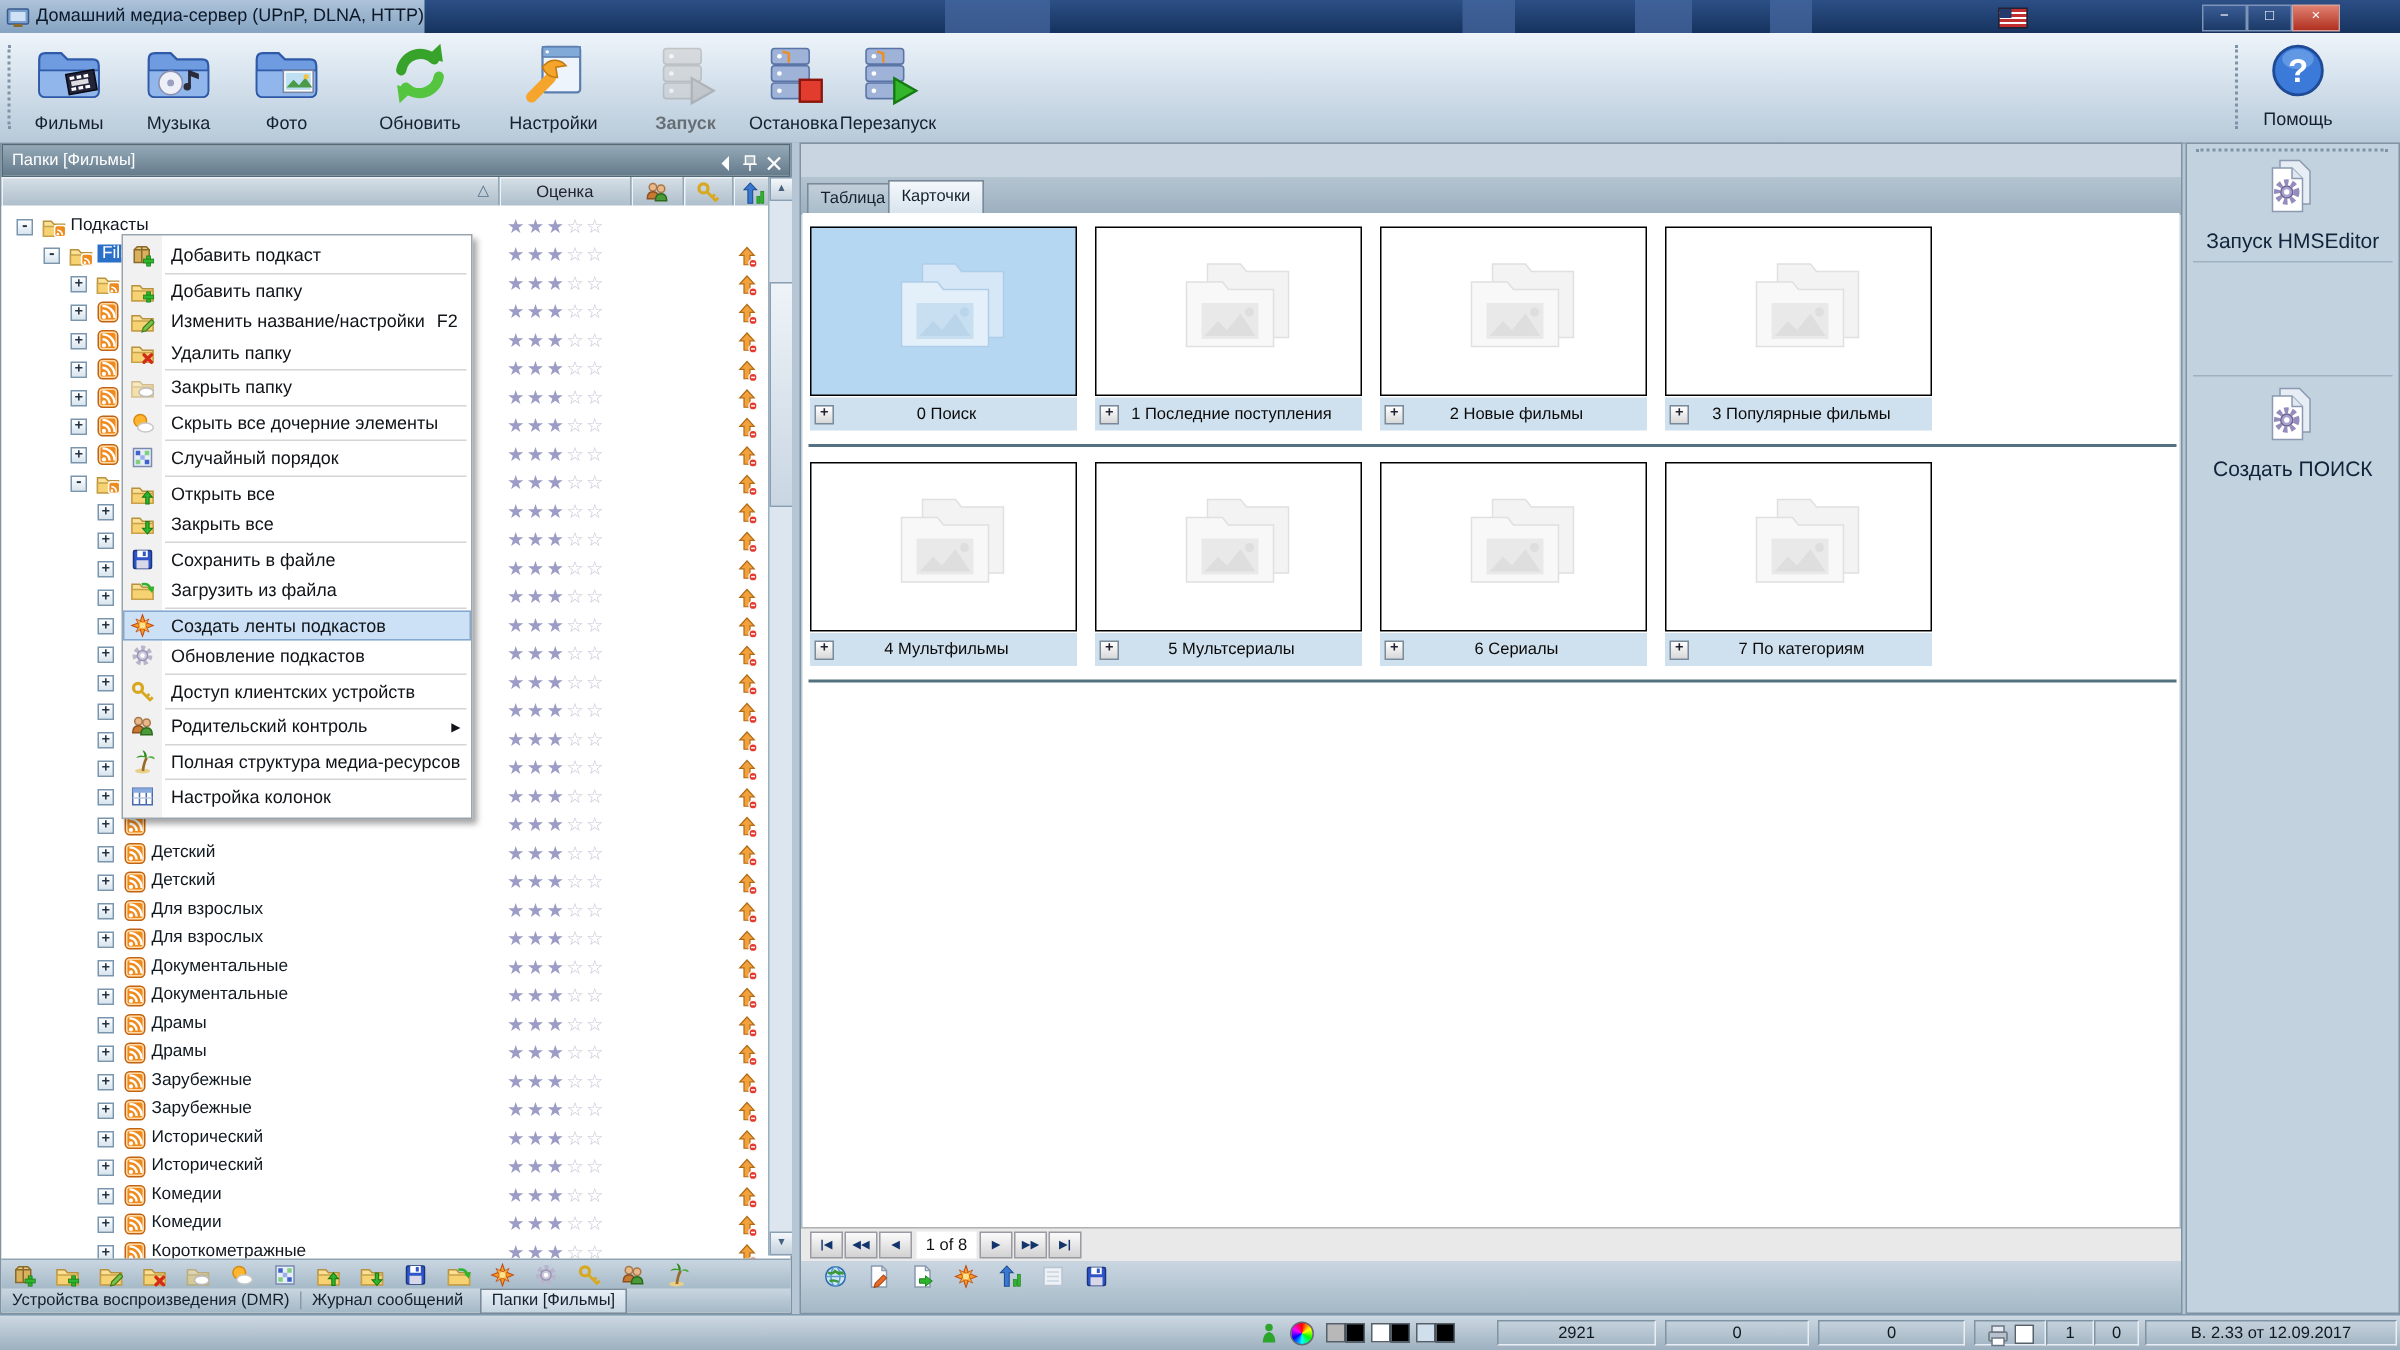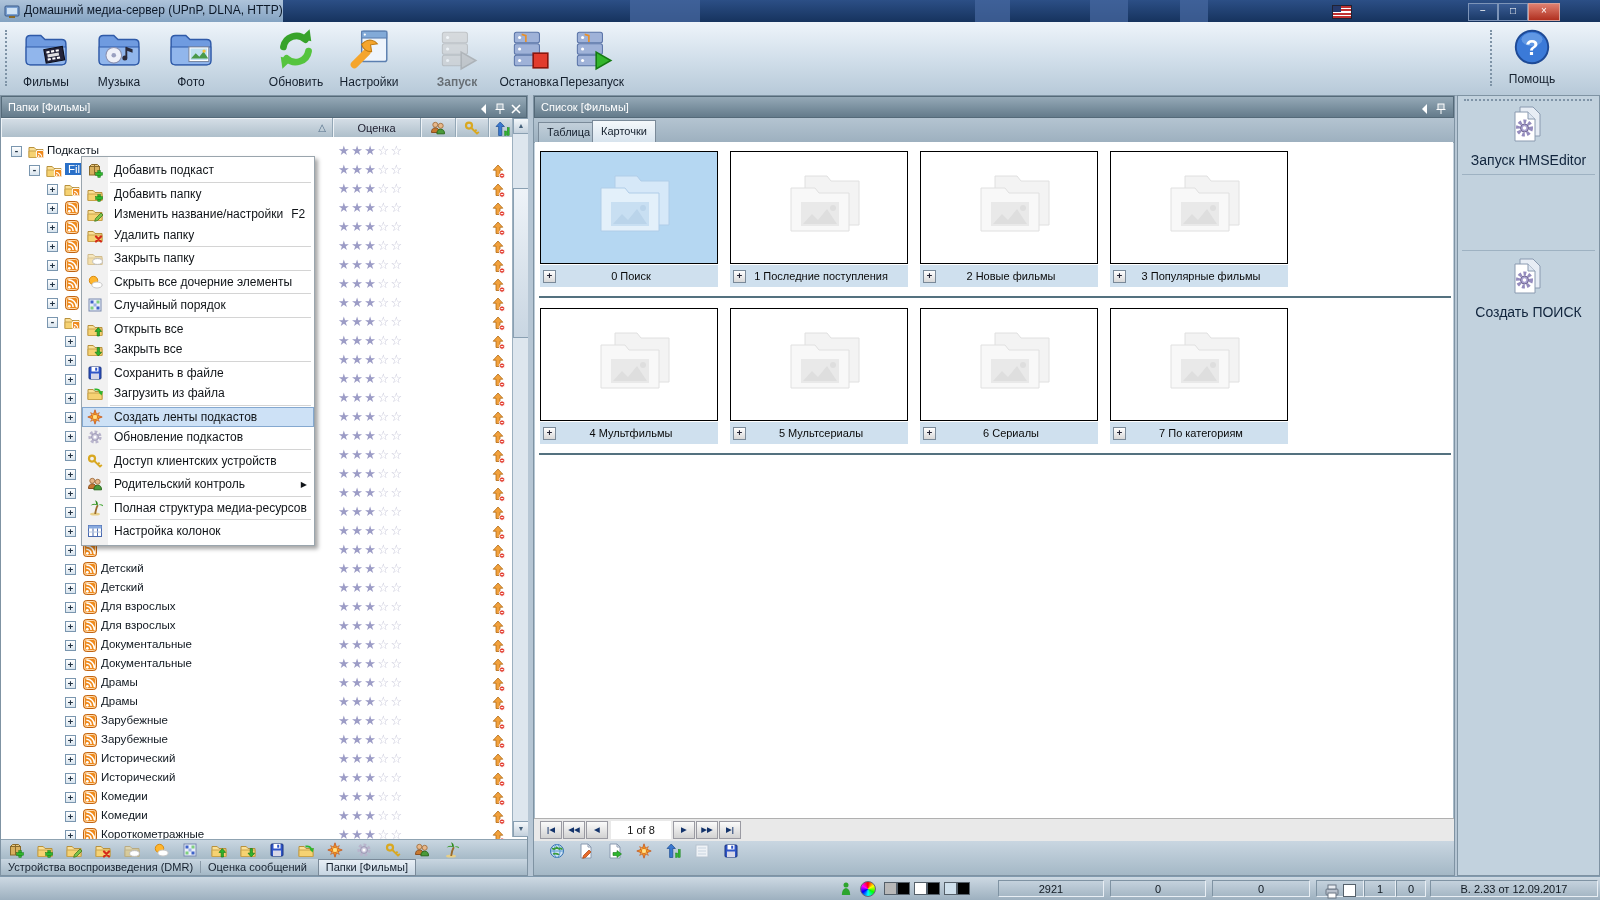--- a/index.html
+++ b/index.html
@@ -91,21 +91,21 @@
   .card-bar{height:22px;background:#cfe0ee;display:flex;align-items:center;margin-top:1px;}
   .card-plus{width:11px;height:11px;border:1px solid #7a8a99;background:linear-gradient(#fff,#d8d8d8);
     font:bold 9px/9px "DejaVu Sans Mono",monospace;text-align:center;margin-left:3px;color:#223;}
   .card-lbl{flex:1;text-align:center;font-size:11px;color:#0a0a0a;padding-right:12px;}
   .hdiv{position:absolute;left:4px;width:912px;height:2px;background:#54717f;}
   .pager{position:absolute;left:0;top:722px;width:920px;height:23px;background:#e9e9e9;
     border-top:1px solid #b0b0b0;display:flex;align-items:center;padding-left:6px;box-sizing:border-box;}
   .pbtn{min-width:16px;height:16px;padding:0 2px;margin-right:1px;border:1px solid #9a9aa2;
     background:linear-gradient(#fbfbfb,#d2d2d2);font-size:7.5px;font-weight:bold;color:#13336b;
     text-align:center;line-height:15px;}
-  .plabel{width:60px;height:18px;background:#fff;text-align:center;font-size:11px;line-height:18px;margin:0 2px;}
+  .plabel{width:40px;height:18px;background:#fff;text-align:center;font-size:11px;line-height:18px;margin:0 2px;}
   .right-icons{position:absolute;left:0;top:745px;width:920px;height:34px;}
   
   .side-panel{position:absolute;left:1457px;top:95px;width:143px;height:781px;background:#c2d2de;
     border:1px solid #7f93a3;box-sizing:border-box;}
   .side-grip{position:absolute;left:6px;top:3px;width:128px;height:0;border-top:2px dotted #7e93a6;}
   .side-btn{position:absolute;left:2px;width:137px;height:70px;text-align:center;}
   .side-btn .ic{display:inline-block;height:44px;}
   .side-lbl{font-size:14px;color:#10243c;margin-top:1px;white-space:nowrap;}
   .side-sep{position:absolute;left:4px;width:133px;height:1px;background:#9eb2c2;}
   
@@ -172,21 +172,21 @@
               <path d="M29 20l6 2.2v3.4l-6-2.2z" fill="#2a2a3a"></path>
             </svg></span><div class="tb-lbl">Музыка</div></div>
         <div class="tb-btn" style="left: 155px;"><span class="ic"><svg width="46" height="46" viewBox="0 0 44 44" xmlns="http://www.w3.org/2000/svg">
               <path d="M3 13q0-4 4-4h10l4 4h16q4 0 4 4v16q0 4-4 4H7q-4 0-4-4z" fill="#6f9be0" stroke="#2f5aa8" stroke-width="1.4"></path>
               <path d="M3 20h38v13q0 4-4 4H7q-4 0-4-4z" fill="#91b6ec" stroke="#2f5aa8"></path>
               <rect x="20" y="20" width="19" height="14" fill="#fff" stroke="#7a87a0"></rect>
               <rect x="21.5" y="21.5" width="16" height="11" fill="#bfe0f2"></rect>
               <path d="M22 31l4.5-5 3.5 3.5 4-5 4.5 6.5z" fill="#4a9a4a"></path>
               <circle cx="34.5" cy="24" r="1.6" fill="#f5c23c"></circle>
             </svg></span><div class="tb-lbl">Фото</div></div>
-        <div class="tb-btn" style="left: 260px;"><span class="ic"><svg width="46" height="46" viewBox="0 0 44 44" xmlns="http://www.w3.org/2000/svg">
+        <div class="tb-btn" style="left: 244px;"><span class="ic"><svg width="46" height="46" viewBox="0 0 44 44" xmlns="http://www.w3.org/2000/svg">
               <path d="M10 20a12.5 12.5 0 0 1 21-7" fill="none" stroke="#37a32a" stroke-width="6.5" stroke-linecap="round"></path>
               <path d="M35 3l1.6 11.5L25.6 12z" fill="#37a32a"></path>
               <path d="M34 24a12.5 12.5 0 0 1-21 7" fill="none" stroke="#55c43e" stroke-width="6.5" stroke-linecap="round"></path>
               <path d="M9 41L7.4 29.5 18.4 32z" fill="#55c43e"></path>
             </svg></span><div class="tb-lbl">Обновить</div></div>
         <div class="tb-btn" style="left: 333px;"><span class="ic"><svg width="46" height="46" viewBox="0 0 44 44" xmlns="http://www.w3.org/2000/svg">
               <rect x="15" y="5" width="24" height="29" rx="2" fill="#eef4fc" stroke="#5b7fb0" stroke-width="1.4"></rect>
               <rect x="15" y="5" width="24" height="6.5" fill="#82aad8" stroke="#5b7fb0"></rect>
               <circle cx="18" cy="8.2" r="1.1" fill="#fff"></circle>
               <path d="M8 37L20 25" stroke="#f5a52c" stroke-width="7" stroke-linecap="round"></path>
@@ -990,40 +990,28 @@
             <ellipse cx="8" cy="14" rx="5" ry="1.6" fill="#e8d088"></ellipse>
             <path d="M8.2 14q.8-6 2.6-8.8" stroke="#9a6a2a" stroke-width="1.8" fill="none"></path>
             <path d="M10.8 5.2q-4.2-3-7.2.2 4-1.4 7.2-.2z" fill="#3a9a2a"></path>
             <path d="M10.8 5.2q4.4-2.6 6.2 1.6-4-2.4-6.2-1.6z" fill="#4aaa3a"></path>
             <path d="M10.8 5.2q.4-4-2.8-5 1.4 2.2 1.2 4.4z" fill="#2a8a1a"></path>
           </svg></span>
       </div>
     <div class="bottom-tabs strip" id="bottomTabs">
         <span class="btab">Устройства воспроизведения (DMR)</span>
         <span class="btab-sep"></span>
-        <span class="btab">Оценка сообщений</span>
+        <span class="btab">Журнал сообщений</span>
         <span class="btab active">Папки [Фильмы]</span>
       </div>
   </div>
 
   <div class="splitter"></div>
 
   <div class="right-panel">
-    <div class="panel-header">
-      <span>Список [Фильмы]</span>
-      <span class="ph-btn" style="right:22px"><svg width="16" height="16" viewBox="0 0 16 16" xmlns="http://www.w3.org/2000/svg">
-            <path d="M10 3L5 8l5 5z" fill="#fff"></path>
-          </svg></span>
-      <span class="ph-btn" style="right:6px"><svg width="16" height="16" viewBox="0 0 16 16" xmlns="http://www.w3.org/2000/svg">
-            <g stroke="#fff" fill="none">
-              <rect x="5" y="3" width="6" height="5.5" fill="#fff" fill-opacity=".25"></rect>
-              <path d="M8 8.5v4.5M3.5 8.5h9"></path>
-            </g>
-          </svg></span>
-    </div>
     <div class="tabstrip" id="rtabs">
         <div class="rtab" style="left: 4px;">Таблица</div>
         <div class="rtab active" style="left: 58px;">Карточки</div>
       </div>
     <div class="rcontent" id="cards">
         <div class="card sel" style="left: 5px; top: 9px;">
           <div class="card-img">
             <svg width="96" height="76" viewBox="0 0 96 76" xmlns="http://www.w3.org/2000/svg">
               <path d="M34 6h22l4 5h28v44H34z" fill="#d6e8f8" stroke="#b0cde8"></path>
               <path d="M20 18h24l4 5h30v38H20z" fill="#e3f0fa" stroke="#b0cde8"></path>

